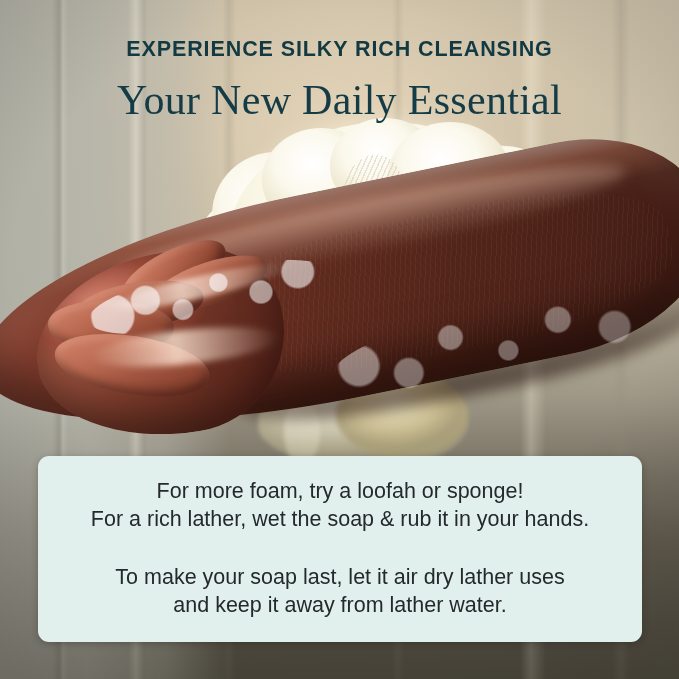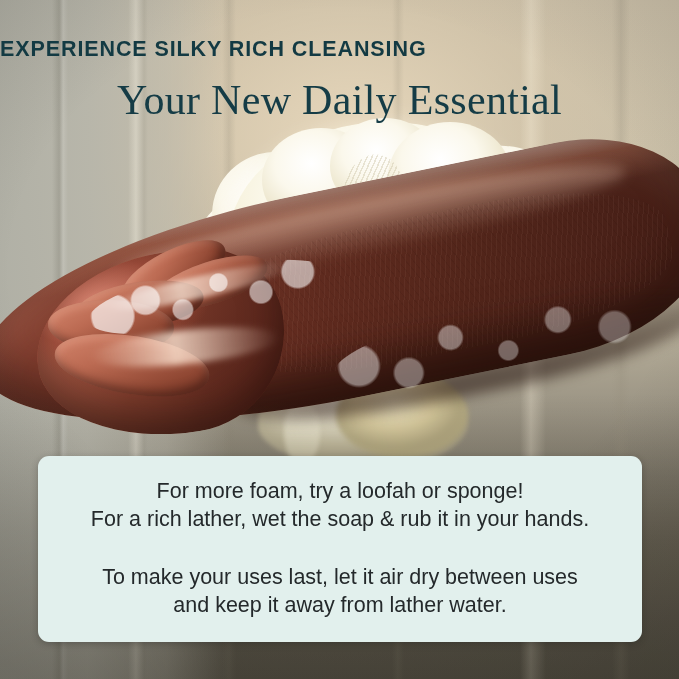--- a/index.html
+++ b/index.html
@@ -345,20 +345,21 @@
       linear-gradient(180deg, rgba(40,36,28,0.0) 58%, rgba(48,44,34,0.20) 78%, rgba(42,39,30,0.34) 100%),
       radial-gradient(ellipse 88% 70% at 50% 40%, rgba(0,0,0,0) 55%, rgba(30,26,20,0.20) 100%);
     pointer-events: none;
   }
 
   
   .headline {
     position: absolute;
     left: 0; top: 38px;
     width: 679px;
+    text-align: center;
     font-size: 21.5px;
     font-weight: 700;
     letter-spacing: 0.9px;
     color: #133a43;
     font-family: "Liberation Sans", sans-serif;
     line-height: 1.1;
     white-space: nowrap;
   }
 
   .subhead {
@@ -469,19 +470,19 @@
   <div class="info-panel">
 
     <div class="info-block">
       <span class="info-line">For more foam, try a loofah or sponge!</span>
       <span class="info-line">For a rich lather, wet the soap &amp; rub it in your hands.</span>
     </div>
 
     <div class="info-gap"></div>
 
     <div class="info-block">
-      <span class="info-line">To make your uses last, let it air dry between uses</span>
+      <span class="info-line">To make your soap last, let it air dry lather uses</span>
       <span class="info-line">and keep it away from lather water.</span>
     </div>
 
   </div>
 
 </div>
 
 </body></html>

